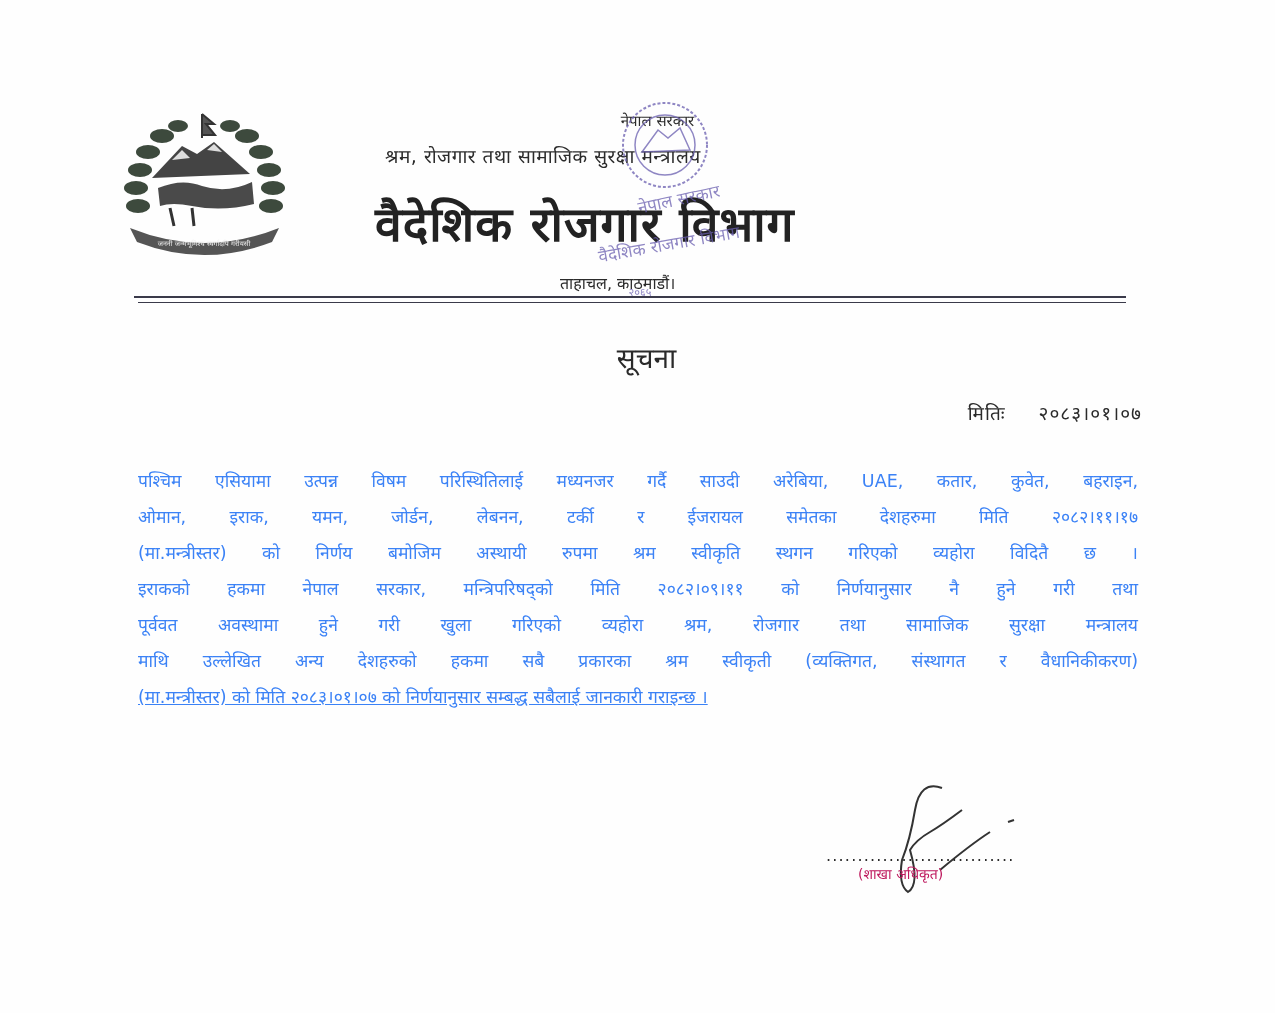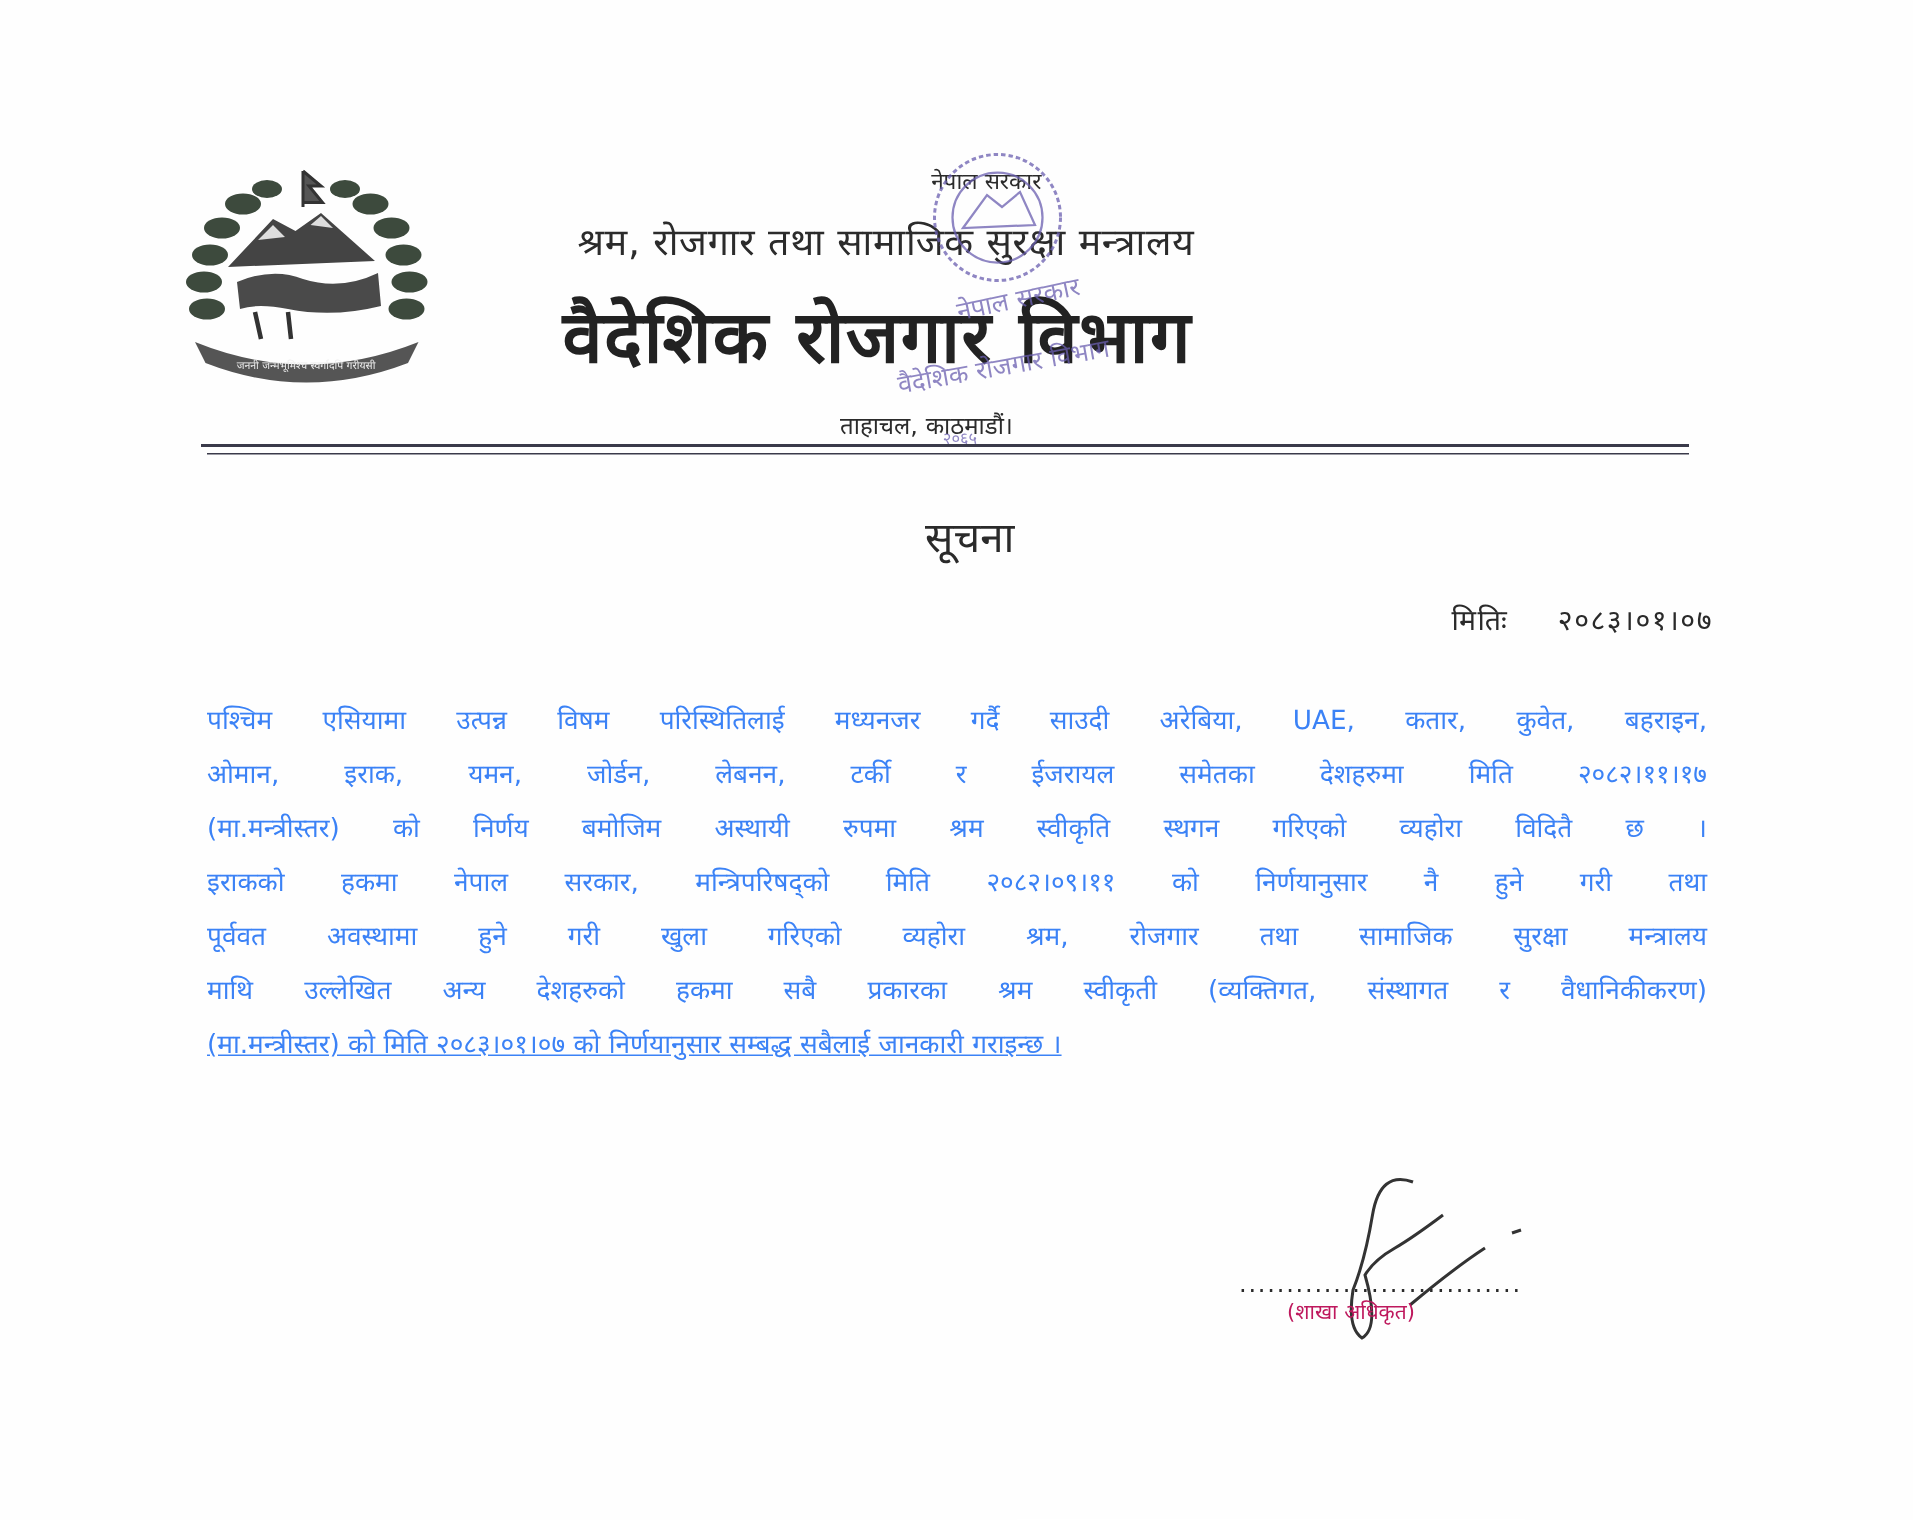--- a/index.html
+++ b/index.html
@@ -8,21 +8,21 @@
     font-family: "DejaVu Sans", sans-serif; color: #2a2a2a;
   }
   .page { position: absolute; inset: 0; background: #fefefe; }
 
   
   .emblem { position: absolute; left: 122px; top: 108px; width: 165px; height: 148px; }
 
   
   .hdr-gov { position: absolute; left: 0; width: 1275px; top: 110px; text-align: center;
     font-size: 15px; color: #2b2b2b; padding-left: 40px; box-sizing: border-box; }
-  .hdr-min { position: absolute; left: 385px; top: 143px; font-size: 25px; color: #2b2b2b; letter-spacing: 0.5px; white-space: nowrap; }
+  .hdr-min { position: absolute; left: 385px; top: 143px; font-size: 19px; color: #2b2b2b; letter-spacing: 0.5px; white-space: nowrap; }
   .hdr-dept { position: absolute; left: 375px; top: 190px; font-size: 48px; font-weight: bold; color: #222; white-space: nowrap; letter-spacing: 1px; }
   .hdr-addr { position: absolute; left: 560px; top: 272px; font-size: 16px; color: #2b2b2b; white-space: nowrap; }
 
   
   .stamp { position: absolute; left: 570px; top: 100px; width: 200px; height: 200px; opacity: 0.75; pointer-events: none; }
 
   
   .rule1 { position: absolute; left: 134px; top: 296px; width: 992px; height: 2px; background: #3a3a4a; }
   .rule2 { position: absolute; left: 138px; top: 302px; width: 988px; height: 1px; background: #3a3a4a; }
 

